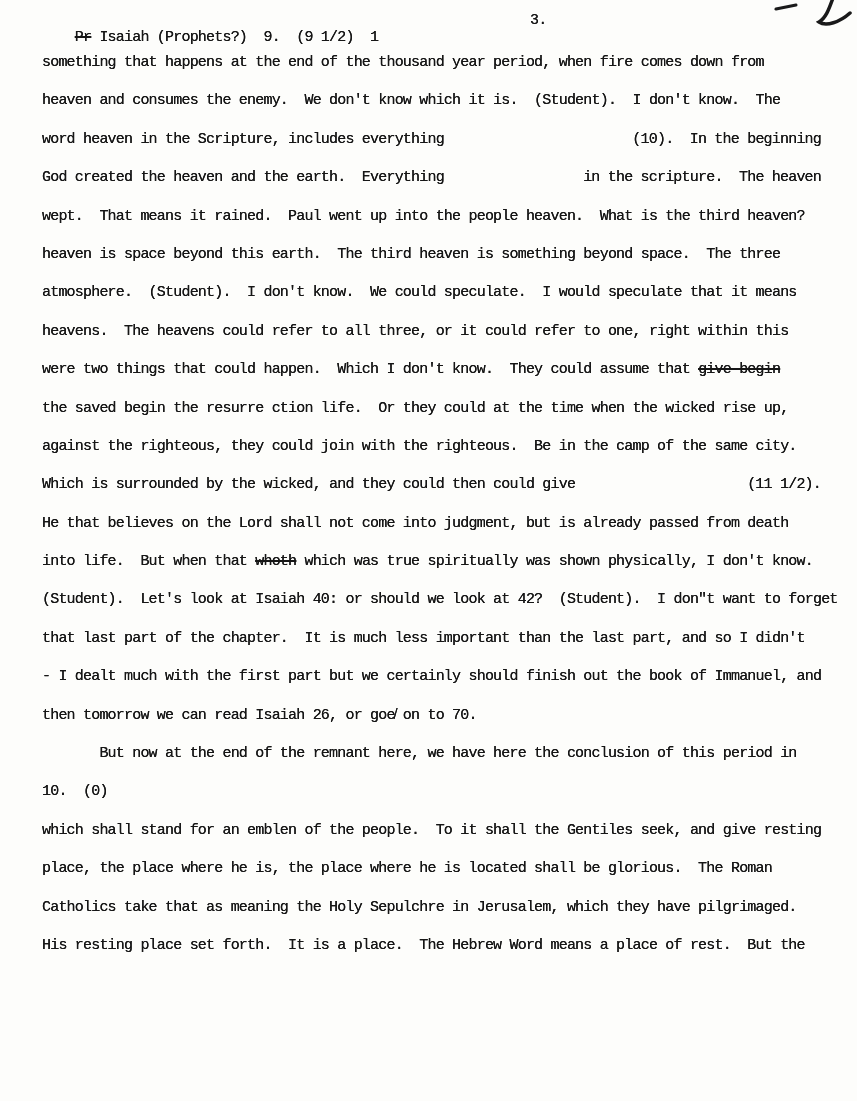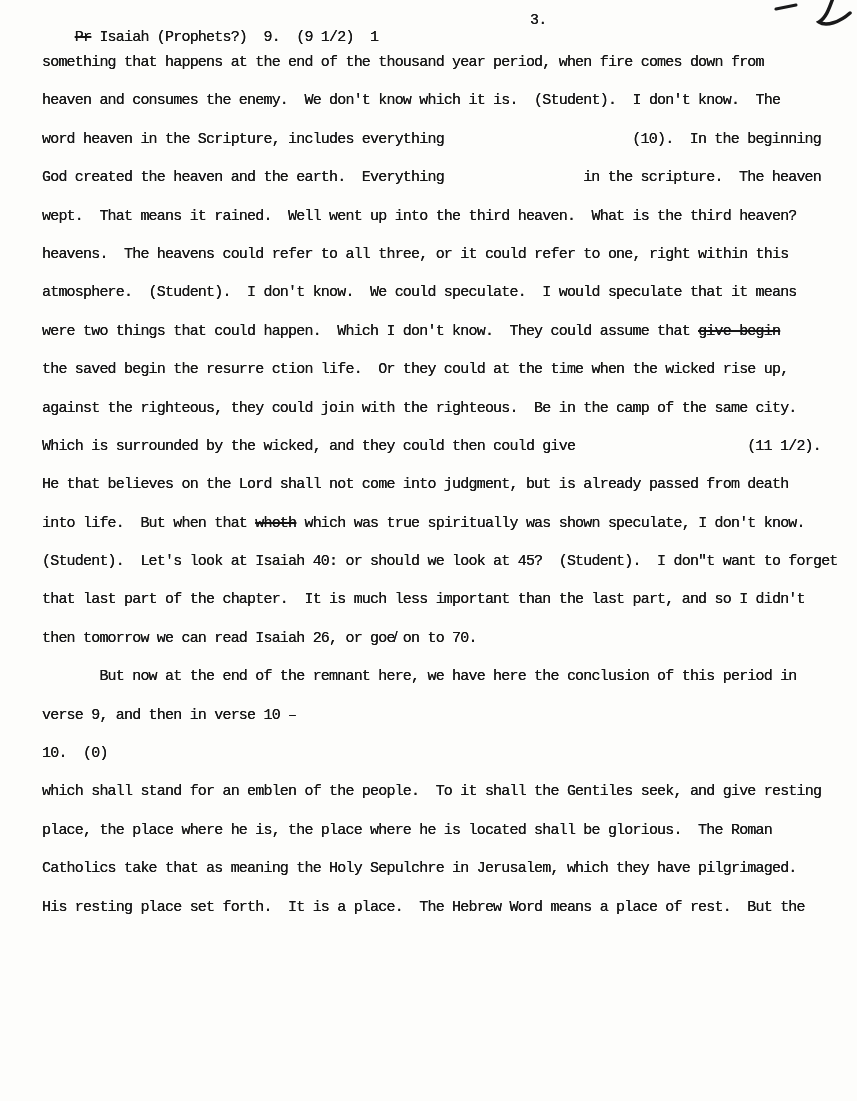--- a/index.html
+++ b/index.html
@@ -86,31 +86,34 @@
 
   <div class="line">
     <span class="seg pre">word heaven in the Scripture, includes everything</span><span class="seg right">(10).  In the beginning</span>
   </div>
 
   <div class="line">
     <span class="seg pre">God created the heaven and the earth.  Everything</span><span class="seg right">in the scripture.  The heaven</span>
   </div>
 
   <div class="line">
-    <span class="seg pre">wept.  That means it rained.  Well went up into the third heaven.  What is the third heaven?</span>
+    <span class="seg pre">wept.  That means it rained.  Paul went up into the people heaven.  What is the third heaven?</span>
   </div>
 
 
-
   <div class="line">
-    <span class="seg pre">heavens.  The heavens could refer to all three, or it could refer to one, right within this</span>
+    <span class="seg pre">heaven is space beyond this earth.  The third heaven is something beyond space.  The three</span>
   </div>
 
   <div class="line">
     <span class="seg pre">atmosphere.  (Student).  I don't know.  We could speculate.  I would speculate that it means</span>
+  </div>
+
+  <div class="line">
+    <span class="seg pre">heavens.  The heavens could refer to all three, or it could refer to one, right within this</span>
   </div>
 
 
   <div class="line">
     <span class="seg pre">were two things that could happen.  Which I don't know.  They could assume that </span><span class="seg strike">give begin</span>
   </div>
 
   <div class="line">
     <span class="seg pre">the saved begin the resurre ction life.  Or they could at the time when the wicked rise up,</span>
   </div>
@@ -121,43 +124,43 @@
 
   <div class="line">
     <span class="seg pre">Which is surrounded by the wicked, and they could then could give</span><span class="seg right">(11 1/2).</span>
   </div>
 
   <div class="line">
     <span class="seg pre">He that believes on the Lord shall not come into judgment, but is already passed from death</span>
   </div>
 
   <div class="line">
-    <span class="seg pre">into life.  But when that </span><span class="seg strike">whoth</span><span class="seg post"> which was true spiritually was shown speculate, I don't know.</span>
+    <span class="seg pre">into life.  But when that </span><span class="seg strike">whoth</span><span class="seg post"> which was true spiritually was shown physically, I don't know.</span>
   </div>
 
   <div class="line">
-    <span class="seg pre">(Student).  Let's look at Isaiah 40: or should we look at 45?  (Student).  I don"t want to forget</span>
+    <span class="seg pre">(Student).  Let's look at Isaiah 40: or should we look at 42?  (Student).  I don"t want to forget</span>
   </div>
 
   <div class="line">
     <span class="seg pre">that last part of the chapter.  It is much less important than the last part, and so I didn't</span>
   </div>
 
+  <div class="line">
+    <span class="seg pre">- I dealt much with the first part but we certainly should finish out the book of Immanuel, and</span>
+  </div>
 
   <div class="line">
     <span class="seg pre">then tomorrow we can read Isaiah 26, or goe̸ on to 70.</span>
   </div>
 
   <div class="line">
     <span class="seg pre">       But now at the end of the remnant here, we have here the conclusion of this period in</span>
   </div>
 
-  <div class="line">
-    <span class="seg pre">verse 9, and then in verse 10 –</span>
-  </div>
 
   <div class="line">
     <span class="seg pre">10.  (0)</span>
   </div>
 
   <div class="line">
     <span class="seg pre">which shall stand for an emblen of the people.  To it shall the Gentiles seek, and give resting</span>
   </div>
 
   <div class="line">

